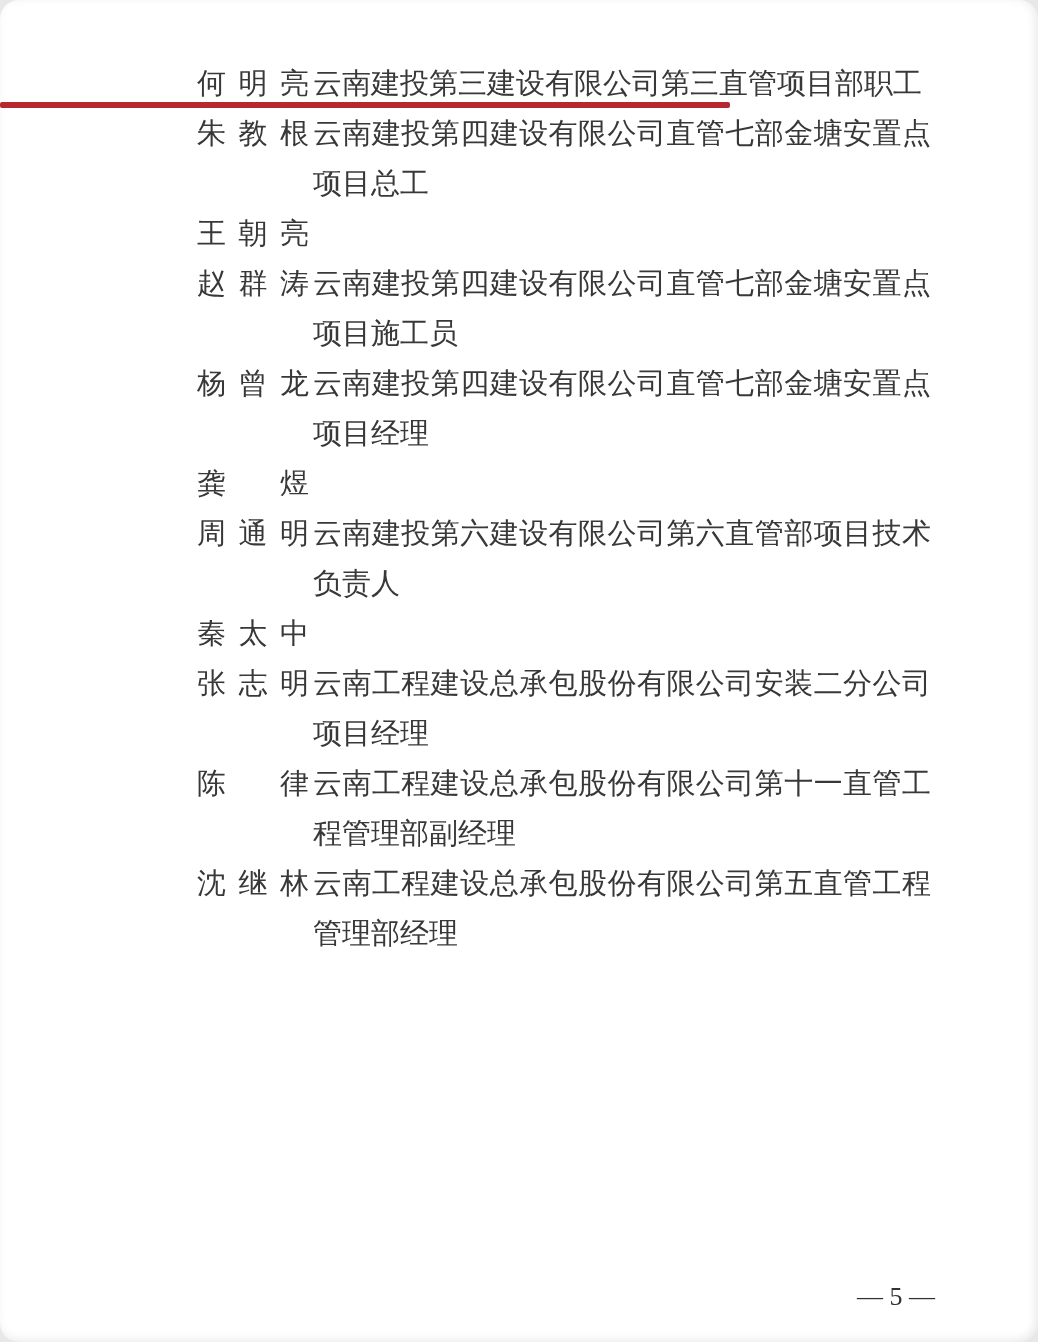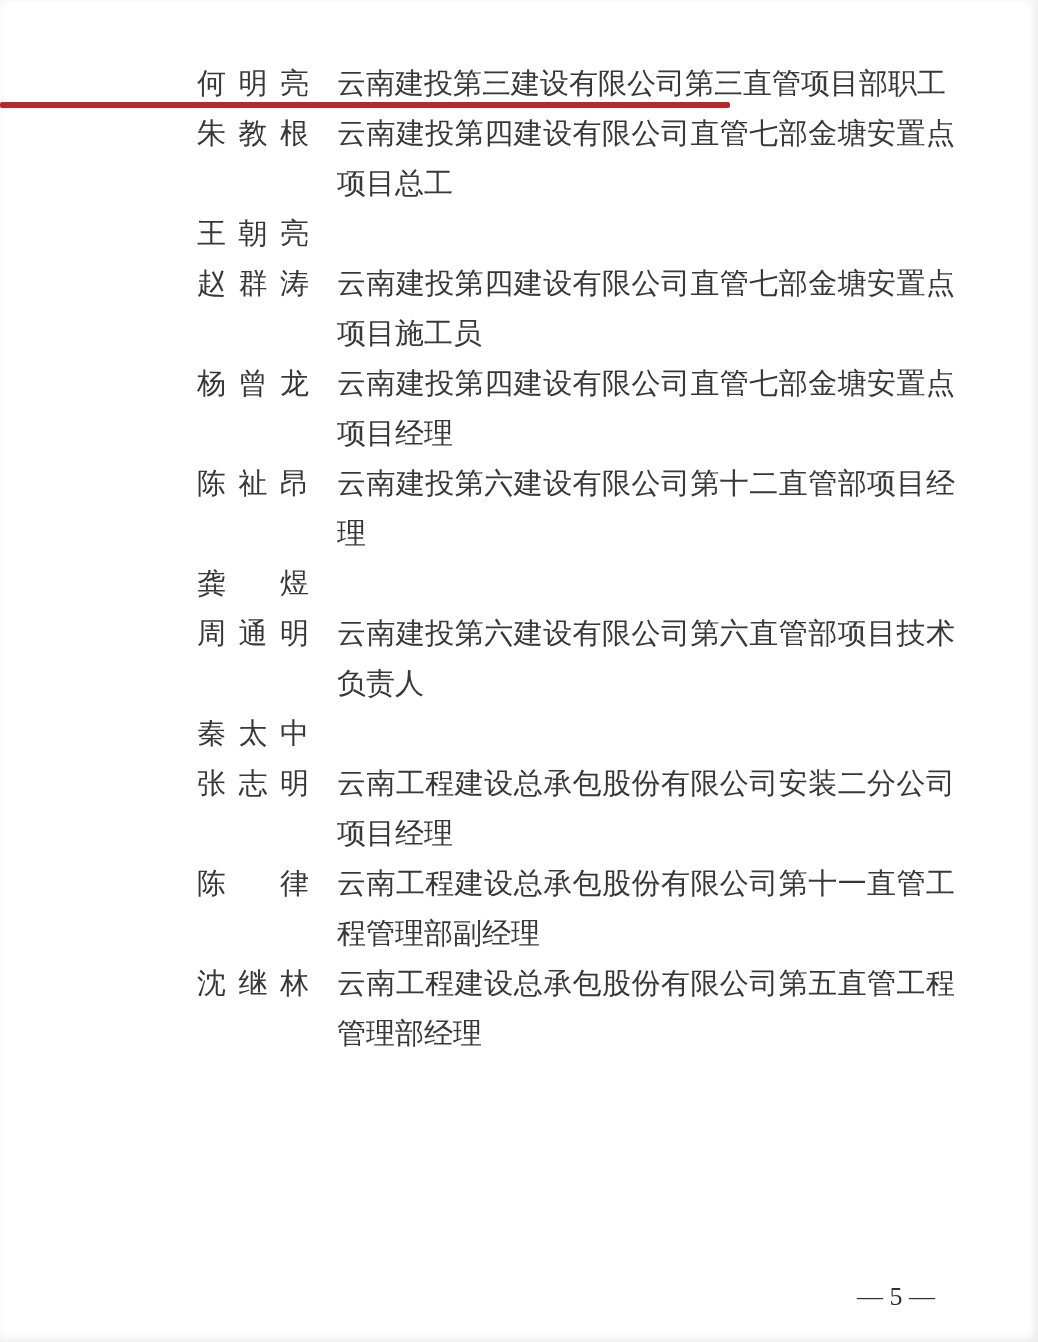--- a/index.html
+++ b/index.html
@@ -33,21 +33,21 @@
     font-size: 29px;
     line-height: 50px;
     text-align: justify;
     text-align-last: justify;
     letter-spacing: 0;
     white-space: nowrap;
   }
   .desc {
     width: 618px;
     flex: 0 0 618px;
-    margin-left: 28px;
+    margin-left: 4px;
     font-size: 29px;
     line-height: 50px;
     text-align: justify;
     word-break: break-all;
   }
   .redline {
     position: absolute;
     left: 0;
     top: 44px;
     width: 730px;
@@ -61,45 +61,41 @@
     bottom: 32px;
     font-size: 26px;
     line-height: 26px;
     color: #333333;
     white-space: pre;
   }
 </style>
 </head>
 <body>
 
-<div class="page" style="color: rgb(56, 56, 56);">
+<div class="page" style="color: rgb(56, 56, 56); border-radius: 19px;">
   <div class="list">
       <div class="entry">
         <div class="name">何明亮</div>
         <div class="desc">云南建投第三建设有限公司第三直管项目部职工</div>
         <div class="redline"></div>
       </div>
       <div class="entry">
         <div class="name">朱教根</div>
         <div class="desc">云南建投第四建设有限公司直管七部金塘安置点项目总工</div>
       </div>
       <div class="entry">
         <div class="name">王朝亮</div>
       </div>
       <div class="entry">
         <div class="name">赵群涛</div>
         <div class="desc">云南建投第四建设有限公司直管七部金塘安置点项目施工员</div>
       </div>
       <div class="entry">
         <div class="name">杨曾龙</div>
         <div class="desc">云南建投第四建设有限公司直管七部金塘安置点项目经理</div>
-      </div>
-      <div class="entry">
-        <div class="name">陈祉昂</div>
-        <div class="desc">云南建投第六建设有限公司第十二直管部项目经理</div>
       </div>
       <div class="entry">
         <div class="name">龚煜</div>
       </div>
       <div class="entry">
         <div class="name">周通明</div>
         <div class="desc">云南建投第六建设有限公司第六直管部项目技术负责人</div>
       </div>
       <div class="entry">
         <div class="name">秦太中</div>

